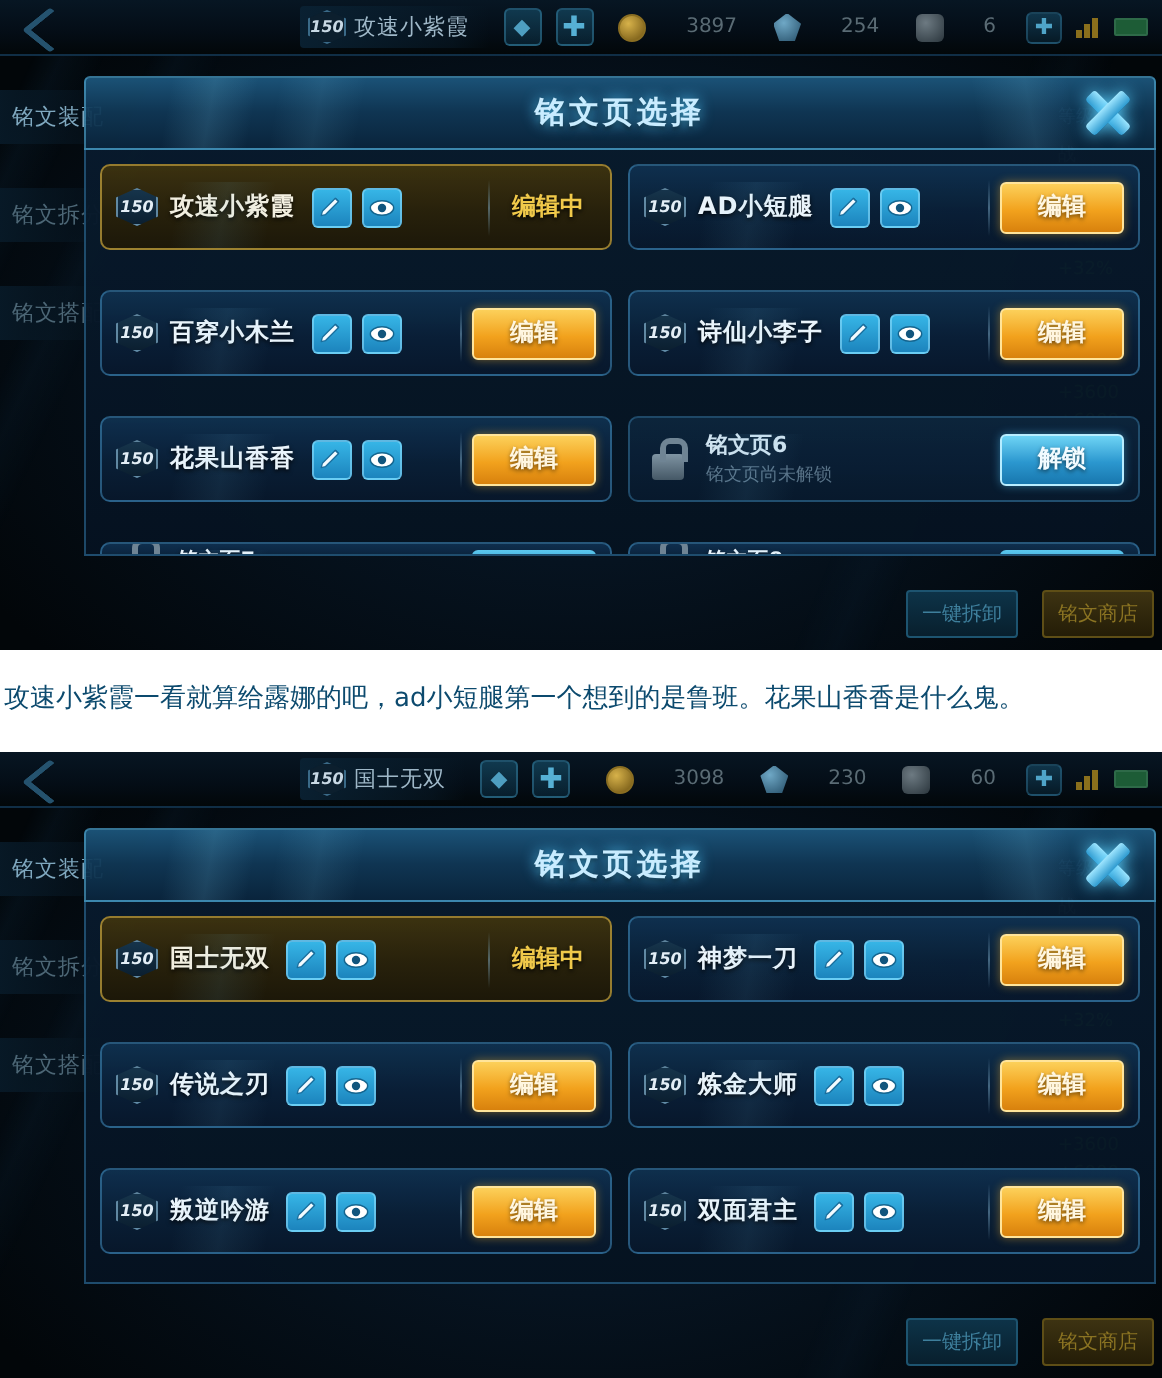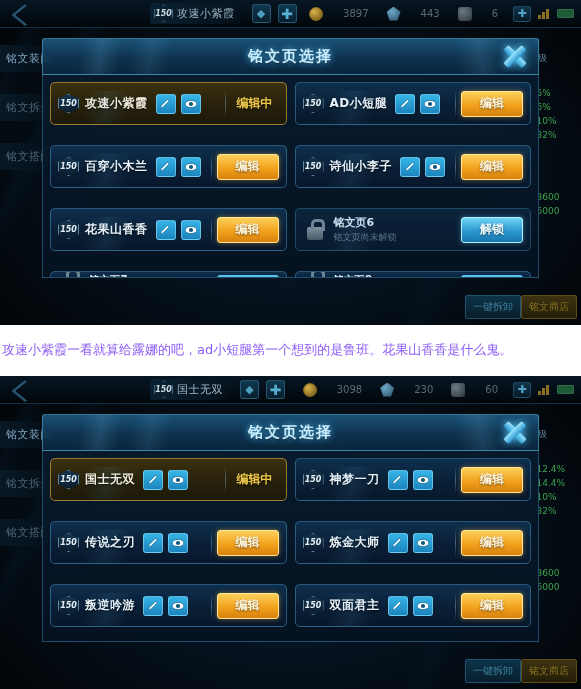--- a/index.html
+++ b/index.html
@@ -131,32 +131,32 @@
     font-size: 9px; color: #3f8a4e;
     text-align: left; padding-left: 4px;
   }
   .stat-head { color: #5f87a0; font-size: 9px; margin-bottom: 6px; }
   .stat-sub  { color: #4a6b80; font-size: 9px; margin: 3px 0; }
   .stat-row { color: #3ea14e; margin: 4px 0; font-size: 9px; }
 
   
   .bottom-btns {
     position: absolute; right: 4px; bottom: 6px; z-index: 3;
-    display: flex; gap: 0;
+    display: flex; gap: 12px;
   }
   .bb {
     padding: 4px 7px; font-size: 10px; border-radius: 2px;
   }
   .bb.cyan { color: #3e7f9c; background: linear-gradient(180deg,#0d3348,#081f2d); border:1px solid #1d5470; }
   .bb.gold { color: #8a7322; background: linear-gradient(180deg,#3d3312,#241d07); border:1px solid #5e4e16; }
 
   
   .modal {
     position: absolute; left: 42px; top: 38px;
-    width: 497px; height: 240px;
+    width: 536px; height: 240px;
     z-index: 5;
   }
   .modal.second { height: 228px; }
 
   .modal-header {
     position: relative;
     height: 37px;
     background:
       linear-gradient(180deg, rgba(28,86,124,.95) 0%, rgba(16,56,86,.95) 48%, rgba(10,38,62,.95) 100%);
     border: 1px solid rgba(90,180,220,.55);
@@ -314,21 +314,21 @@
   }
   .card.partial .card-name { font-size: 10px; }
   .card.partial .btn { height: 10px; min-width: 62px; font-size: 0;
     background: linear-gradient(180deg, #5cc8ee, #2a93cc); border-color: #8fdcf7; }
 
   
   .caption {
     height: 51px;
     display: flex; align-items: center;
     padding: 0 2px;
-    font-size: 13px; color: #8b5cf6;
+    font-size: 13px; color: #0c4a6e;
     line-height: 1.4;
     background: #ffffff;
   }
 </style>
 </head>
 <body>
 
 <div class="screenshot" id="panel1-root">
   <div class="game-bg"></div>
   <div class="bg-diag"></div>
@@ -341,21 +341,21 @@
     </div>
     <div class="tb-icon">◆</div>
     <div class="tb-icon plus">✚</div>
     <div class="currencies">
       <div class="cur">
         <span class="cur-dot gold"></span>
         <span>3897</span>
       </div>
       <div class="cur">
         <span class="cur-dot gem"></span>
-        <span>443</span>
+        <span>254</span>
       </div>
       <div class="cur">
         <span class="cur-dot tkt"></span>
         <span>6</span>
       </div>
       <div class="tb-right-icon">✚</div>
       <div class="tb-bars">
           <i></i>
           <i></i>
           <i></i>

